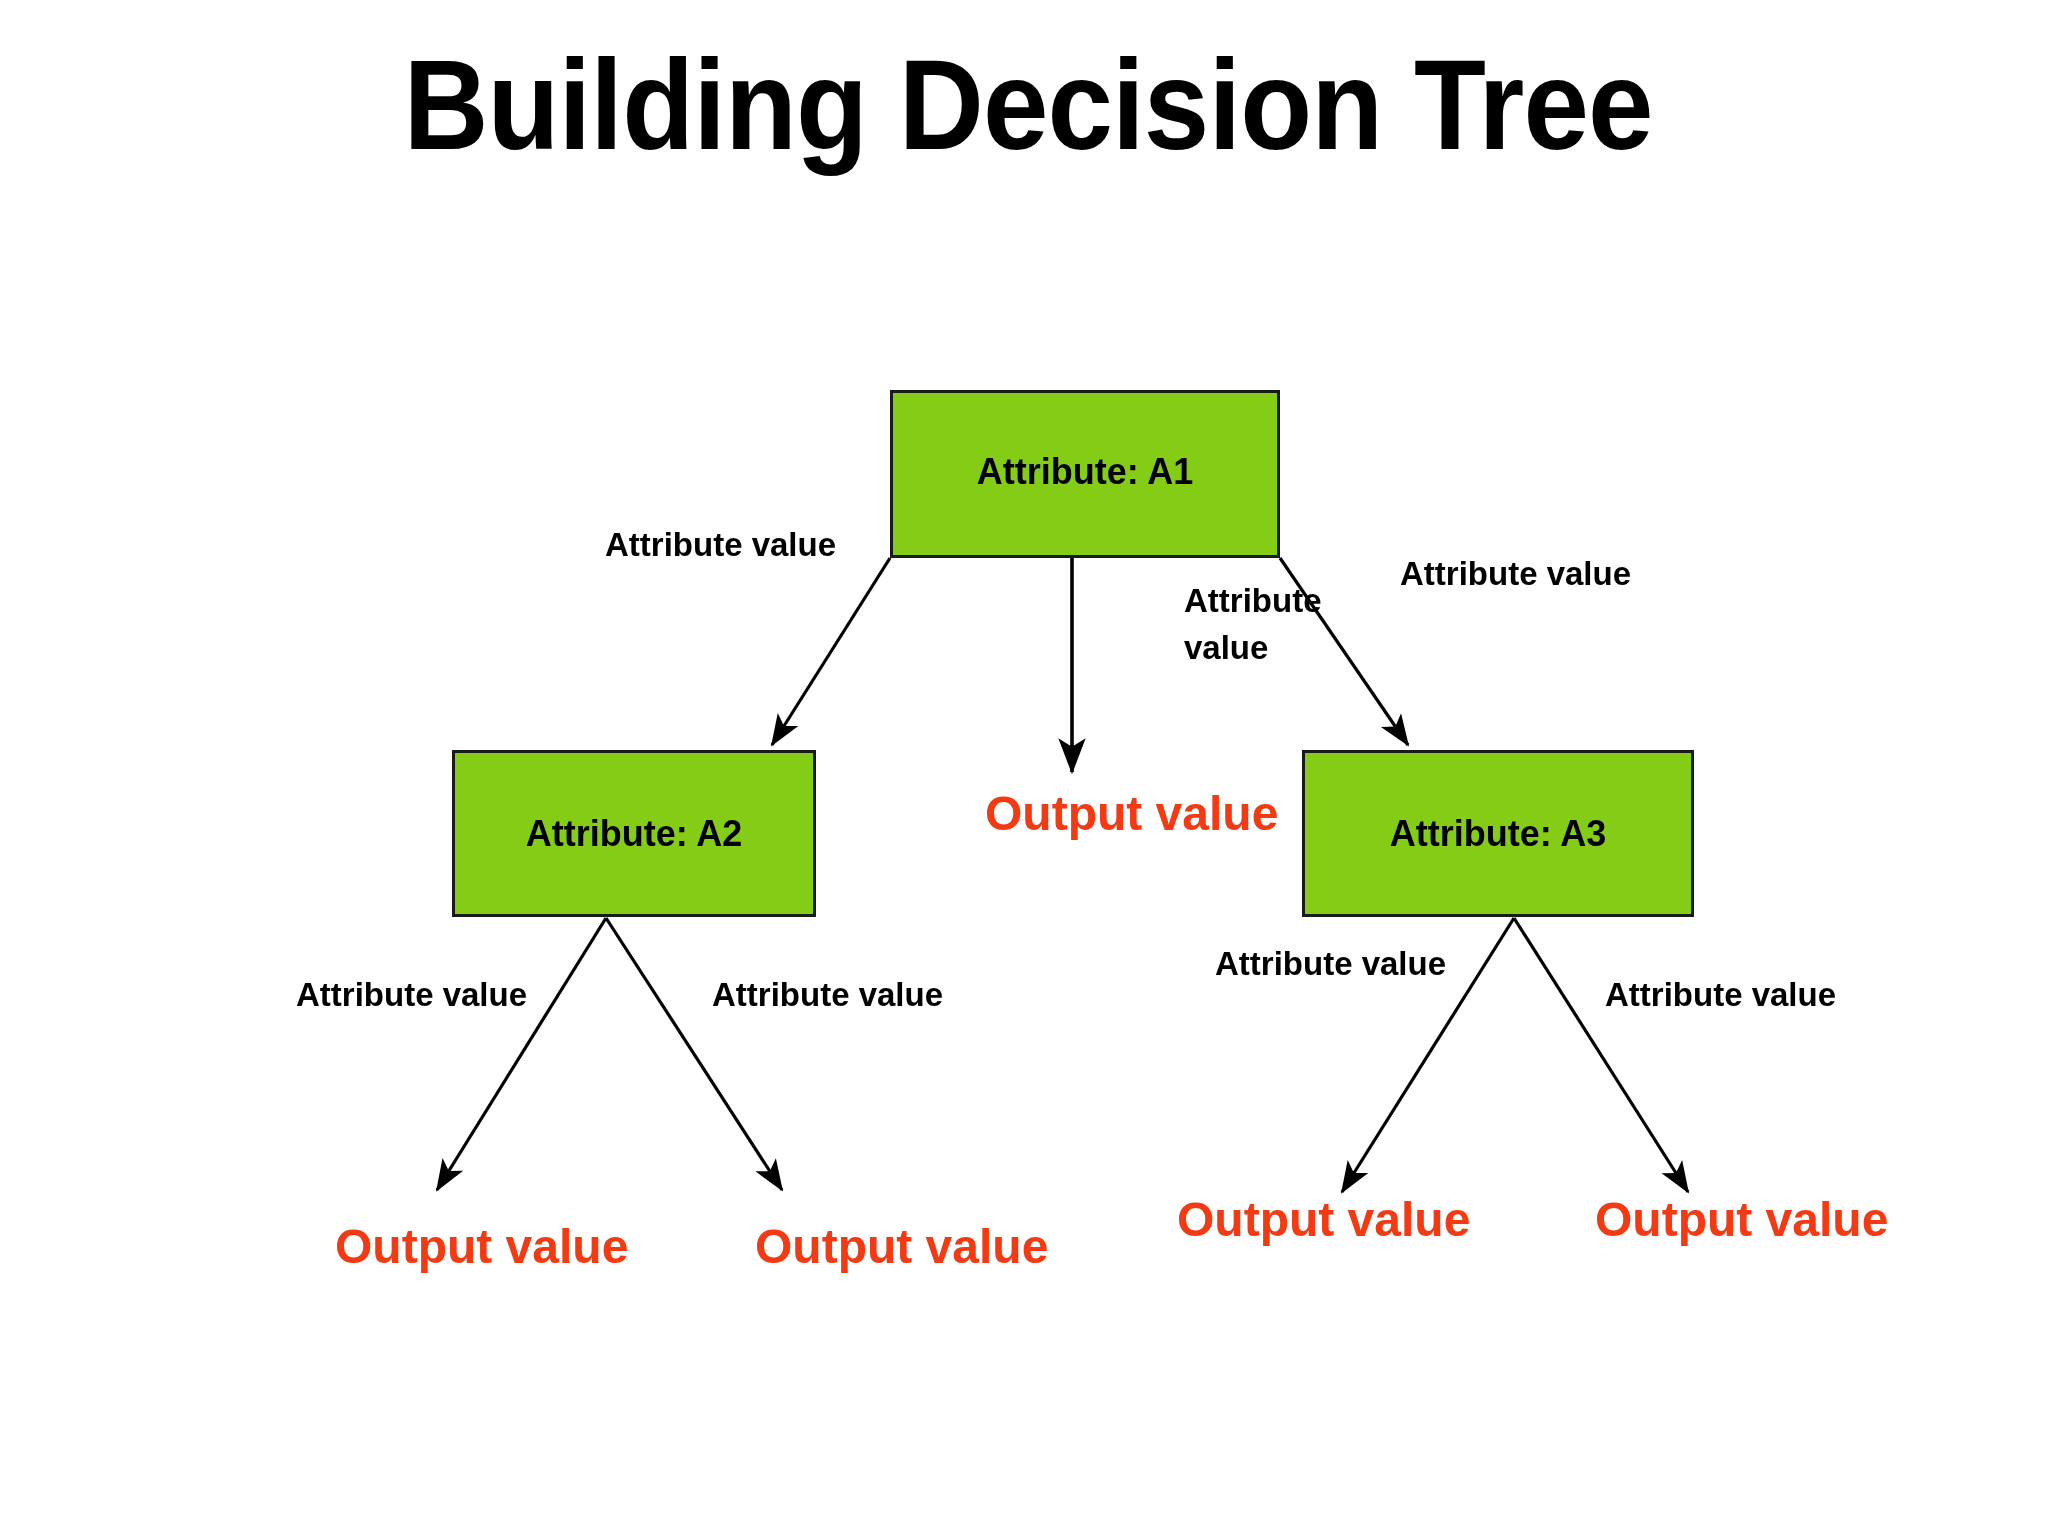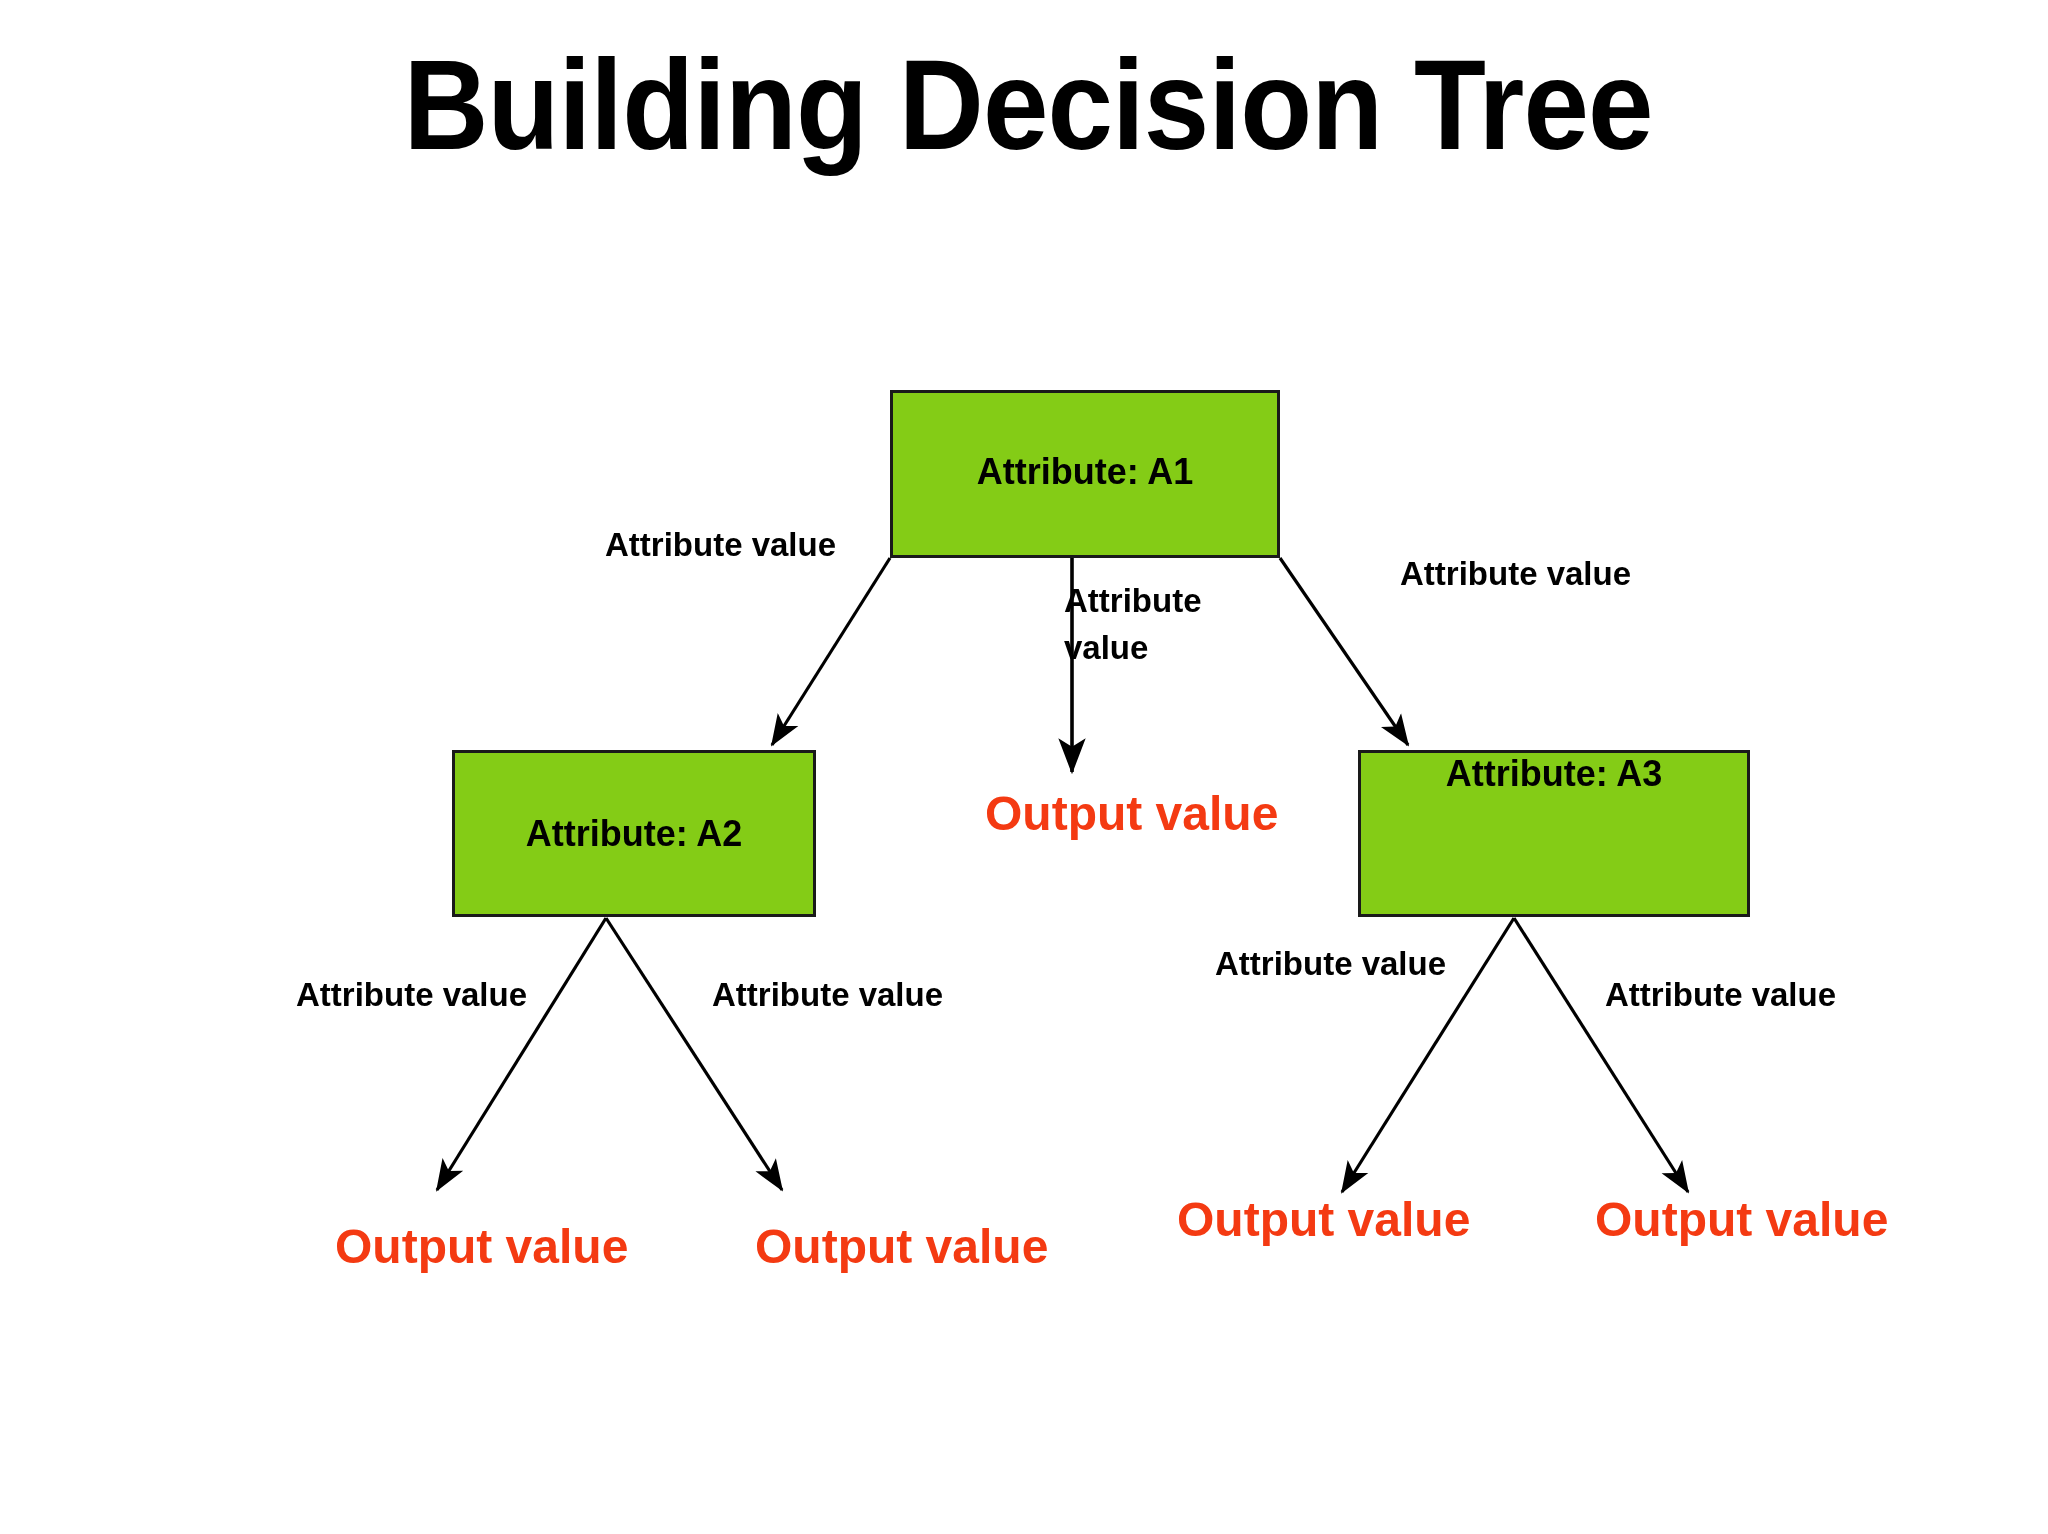--- a/index.html
+++ b/index.html
@@ -69,41 +69,41 @@
   #node-a1 .node-label { margin-top: 58px; }
 
   #node-a2 {
     left: 452px;
     top: 750px;
     width: 364px;
     height: 167px;
     align-items: center;
   }
   #node-a3 {
-    left: 1358px;
+    left: 1302px;
     top: 750px;
     width: 392px;
     height: 167px;
-    align-items: flex-start;
+    align-items: center;
   }
 
   
   .edge-label {
     position: absolute;
     font-family: "Liberation Sans", sans-serif;
     font-weight: bold;
     font-size: 33px;
     line-height: 1.42;
     color: #000000;
     white-space: nowrap;
   }
   .edge-label.two-line { white-space: normal; width: 150px; }
 
   #lbl-a1-left   { left: 605px;  top: 522px; }
-  #lbl-a1-mid    { left: 1064px; top: 578px; }
+  #lbl-a1-mid    { left: 1184px; top: 578px; }
   #lbl-a1-right  { left: 1400px; top: 551px; }
   #lbl-a2-left   { left: 296px;  top: 972px; }
   #lbl-a2-right  { left: 712px;  top: 972px; }
   #lbl-a3-left   { left: 1215px; top: 941px; }
   #lbl-a3-right  { left: 1605px; top: 972px; }
 
   
   .leaf {
     position: absolute;
     font-family: "Liberation Sans", sans-serif;

